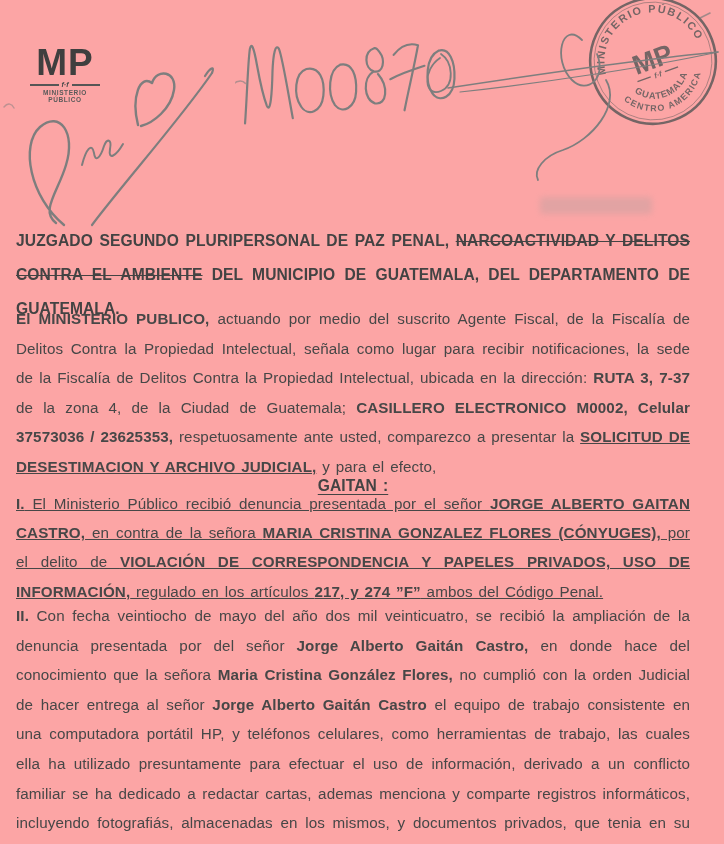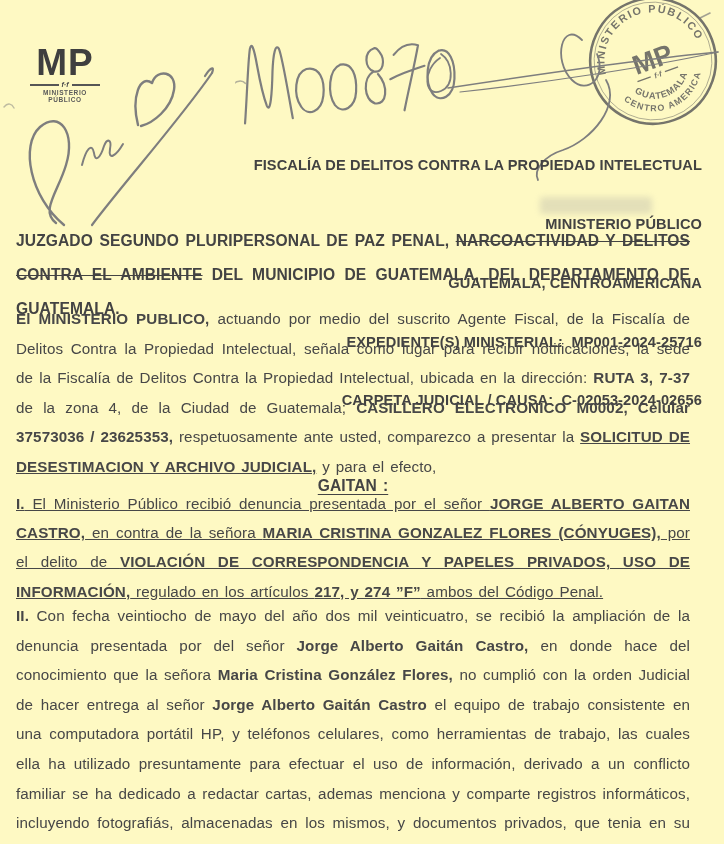--- a/index.html
+++ b/index.html
@@ -1,20 +1,20 @@
 <!DOCTYPE html>
 <html lang="es"><head>
 <meta charset="utf-8">
 <style>
   html,body{margin:0;padding:0;background:#e8e8e6;}
   .page{
     position:relative;
     width:724px;height:844px;
     margin:0 auto;
-    background:#fef9c3;
+    background:#fca5a5;
     overflow:hidden;
     font-family:"Liberation Sans", sans-serif;
     color:#454545;
   }
   
   .logo{position:absolute;left:30px;top:46px;width:70px;text-align:center;color:#3f3f3f;}
   .logo .mp{font-size:37px;font-weight:700;letter-spacing:1px;line-height:34px;
             filter:blur(.3px);}
   .logo .rule{display:flex;align-items:center;gap:3px;margin:1px 0 1px 0;}
   .logo .rule .ln{flex:1;height:2px;background:#565656;}
@@ -107,27 +107,20 @@
     <path d="M20,50 C2,62 4,90 21,83 C35,77 33,54 21,46" stroke-width="1.8"></path>
     <path d="M28,80 C120,66 235,50 298,44" stroke-width="1.6"></path>
     <path d="M298,44 C235,58 130,74 40,84" stroke-width="1.2"></path>
     <path d="M162,32 C142,12 132,52 152,72 C167,87 187,70 177,46" stroke-width="1.8"></path>
     <path d="M186,72 C201,97 172,132 143,142 C124,148 113,162 118,172" stroke-width="1.8"></path>
     <path d="M280,10 L290,5" stroke-width="1.6" opacity=".7"></path>
   </svg>
 
   <div class="smudge"></div>
 
-  <div class="hdr">
-    <div>FISCALÍA DE DELITOS CONTRA LA PROPIEDAD INTELECTUAL</div>
-    <div>MINISTERIO PÚBLICO</div>
-    <div>GUATEMALA, CENTROAMERICANA</div>
-    <div>EXPEDIENTE(S) MINISTERIAL:  MP001-2024-25716</div>
-    <div>CARPETA JUDICIAL / CAUSA:  C-02053-2024-02656</div>
-  </div>
 
   <div class="para p-juzgado"><span class="b">JUZGADO SEGUNDO PLURIPERSONAL DE PAZ PENAL, </span><span class="b" style="text-decoration-line: line-through;">NARCOACTIVIDAD Y DELITOS CONTRA EL AMBIENTE</span><span class="b"> DEL MUNICIPIO DE GUATEMALA, DEL DEPARTAMENTO DE GUATEMALA.</span></div>
 
   <div class="para p-ministerio"><span class="b">El MINISTERIO PUBLICO,</span><span> actuando por medio del suscrito Agente Fiscal, de la Fiscalía de Delitos Contra la Propiedad Intelectual, señala como lugar para recibir notificaciones, la sede de la Fiscalía de Delitos Contra la Propiedad Intelectual, ubicada en la dirección: </span><span class="b">RUTA 3, 7-37</span><span> de la zona 4, de la Ciudad de Guatemala; </span><span class="b">CASILLERO ELECTRONICO M0002, Celular 37573036 / 23625353,</span><span> respetuosamente ante usted, comparezco a presentar la </span><span class="b" style="text-decoration-line: underline;">SOLICITUD DE DESESTIMACION Y ARCHIVO JUDICIAL,</span><span> y para el efecto,</span></div>
 
   <div class="para p-expongo">
     <span>GAITAN :</span>
   </div>
 
   <div class="para p-i"><span class="b">I.</span><span> El Ministerio Público recibió denuncia presentada por el señor </span><span class="b">JORGE ALBERTO GAITAN CASTRO,</span><span> en contra de la señora </span><span class="b">MARIA CRISTINA GONZALEZ FLORES (CÓNYUGES),</span><span> por el delito de </span><span class="b">VIOLACIÓN DE CORRESPONDENCIA Y PAPELES PRIVADOS, USO DE INFORMACIÓN,</span><span> regulado en los artículos </span><span class="b">217, y 274 ”F”</span><span> ambos del Código Penal.</span></div>

